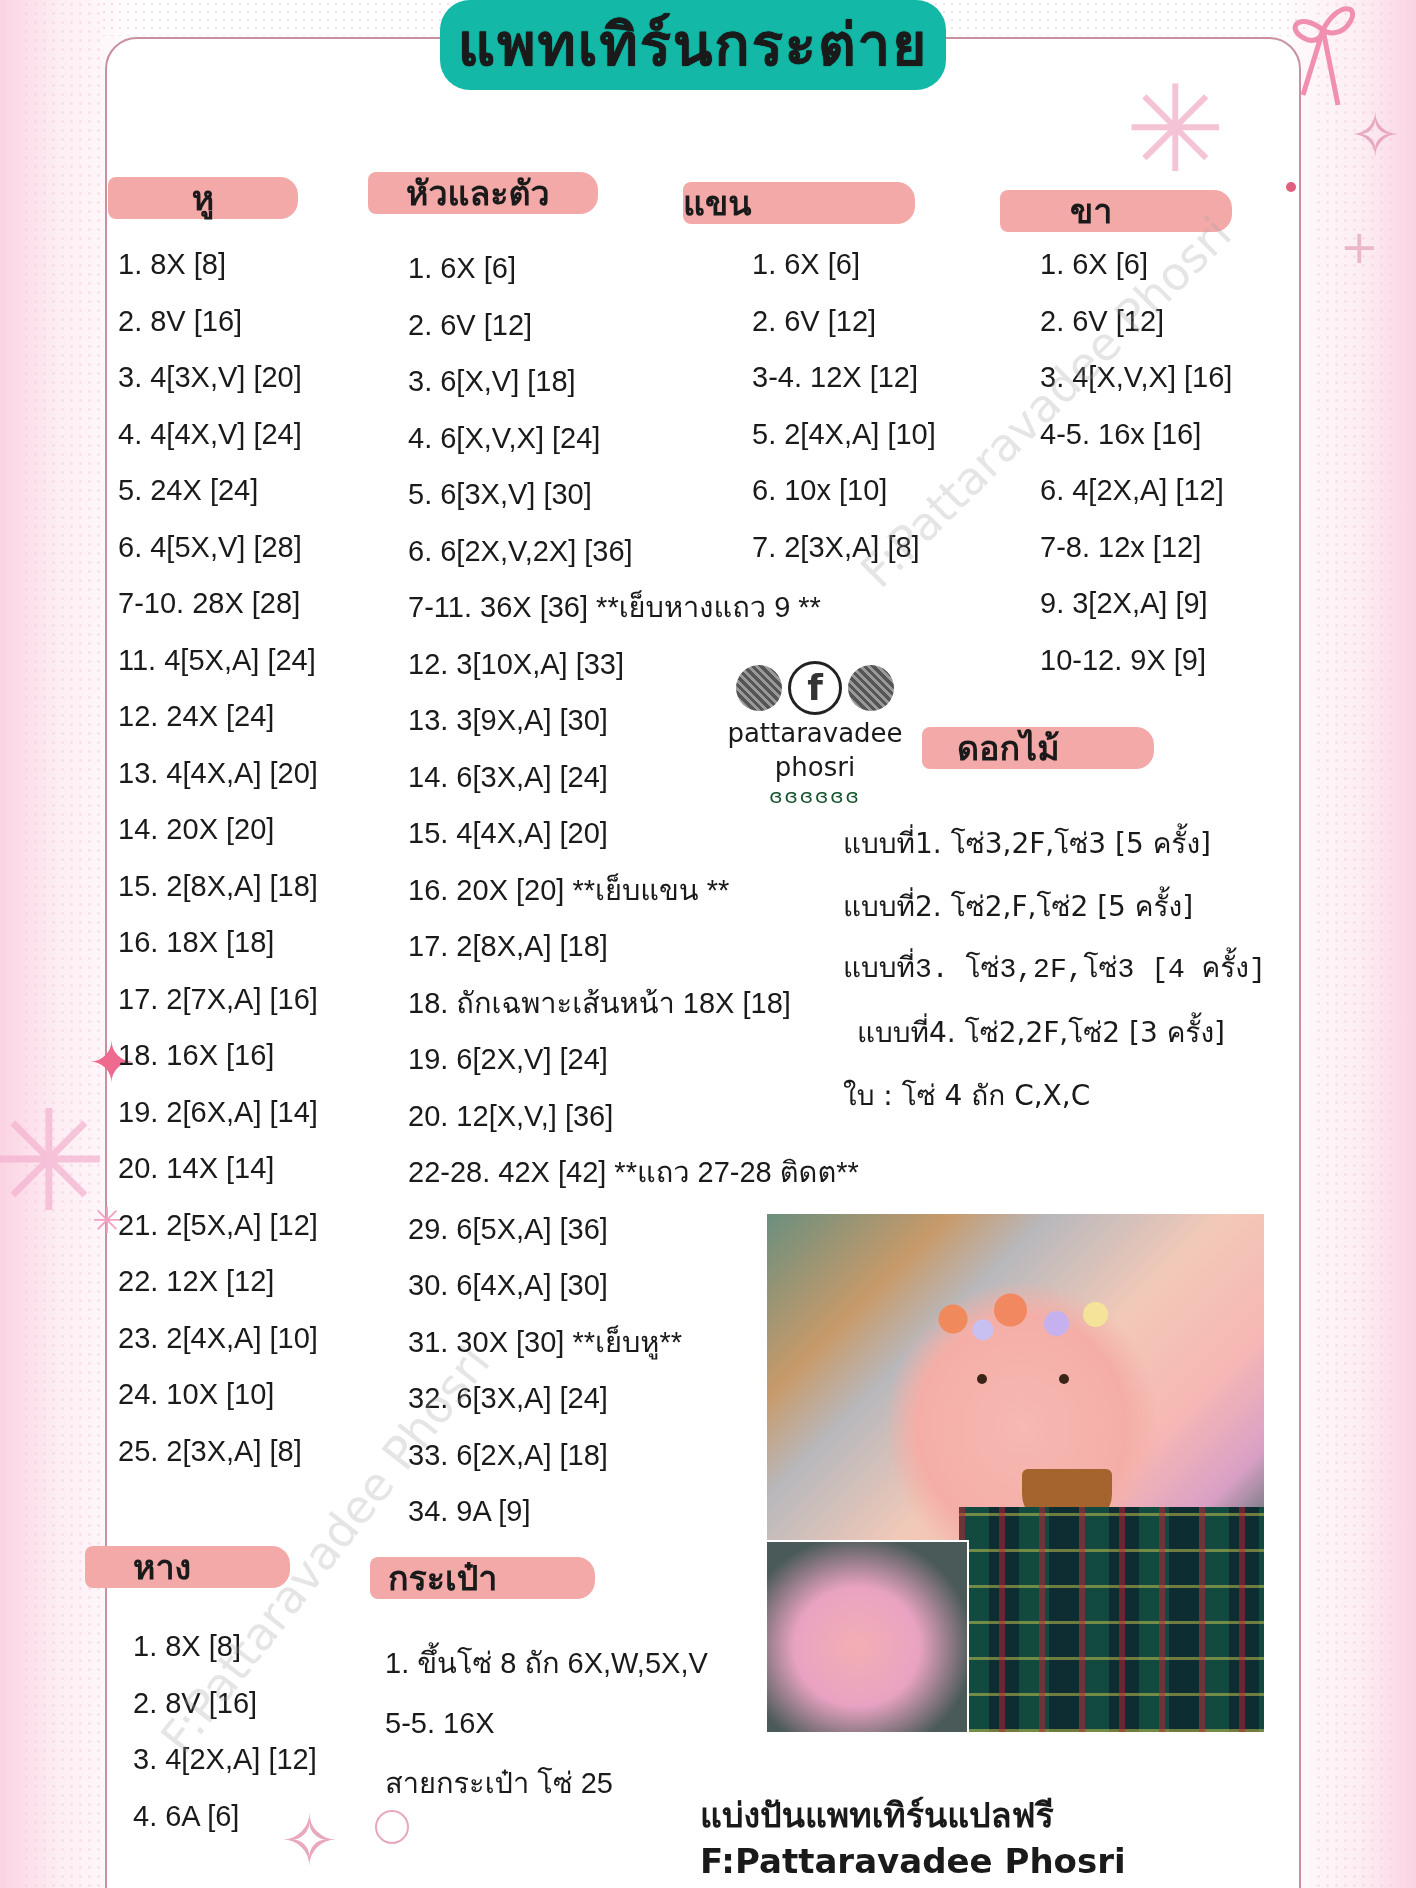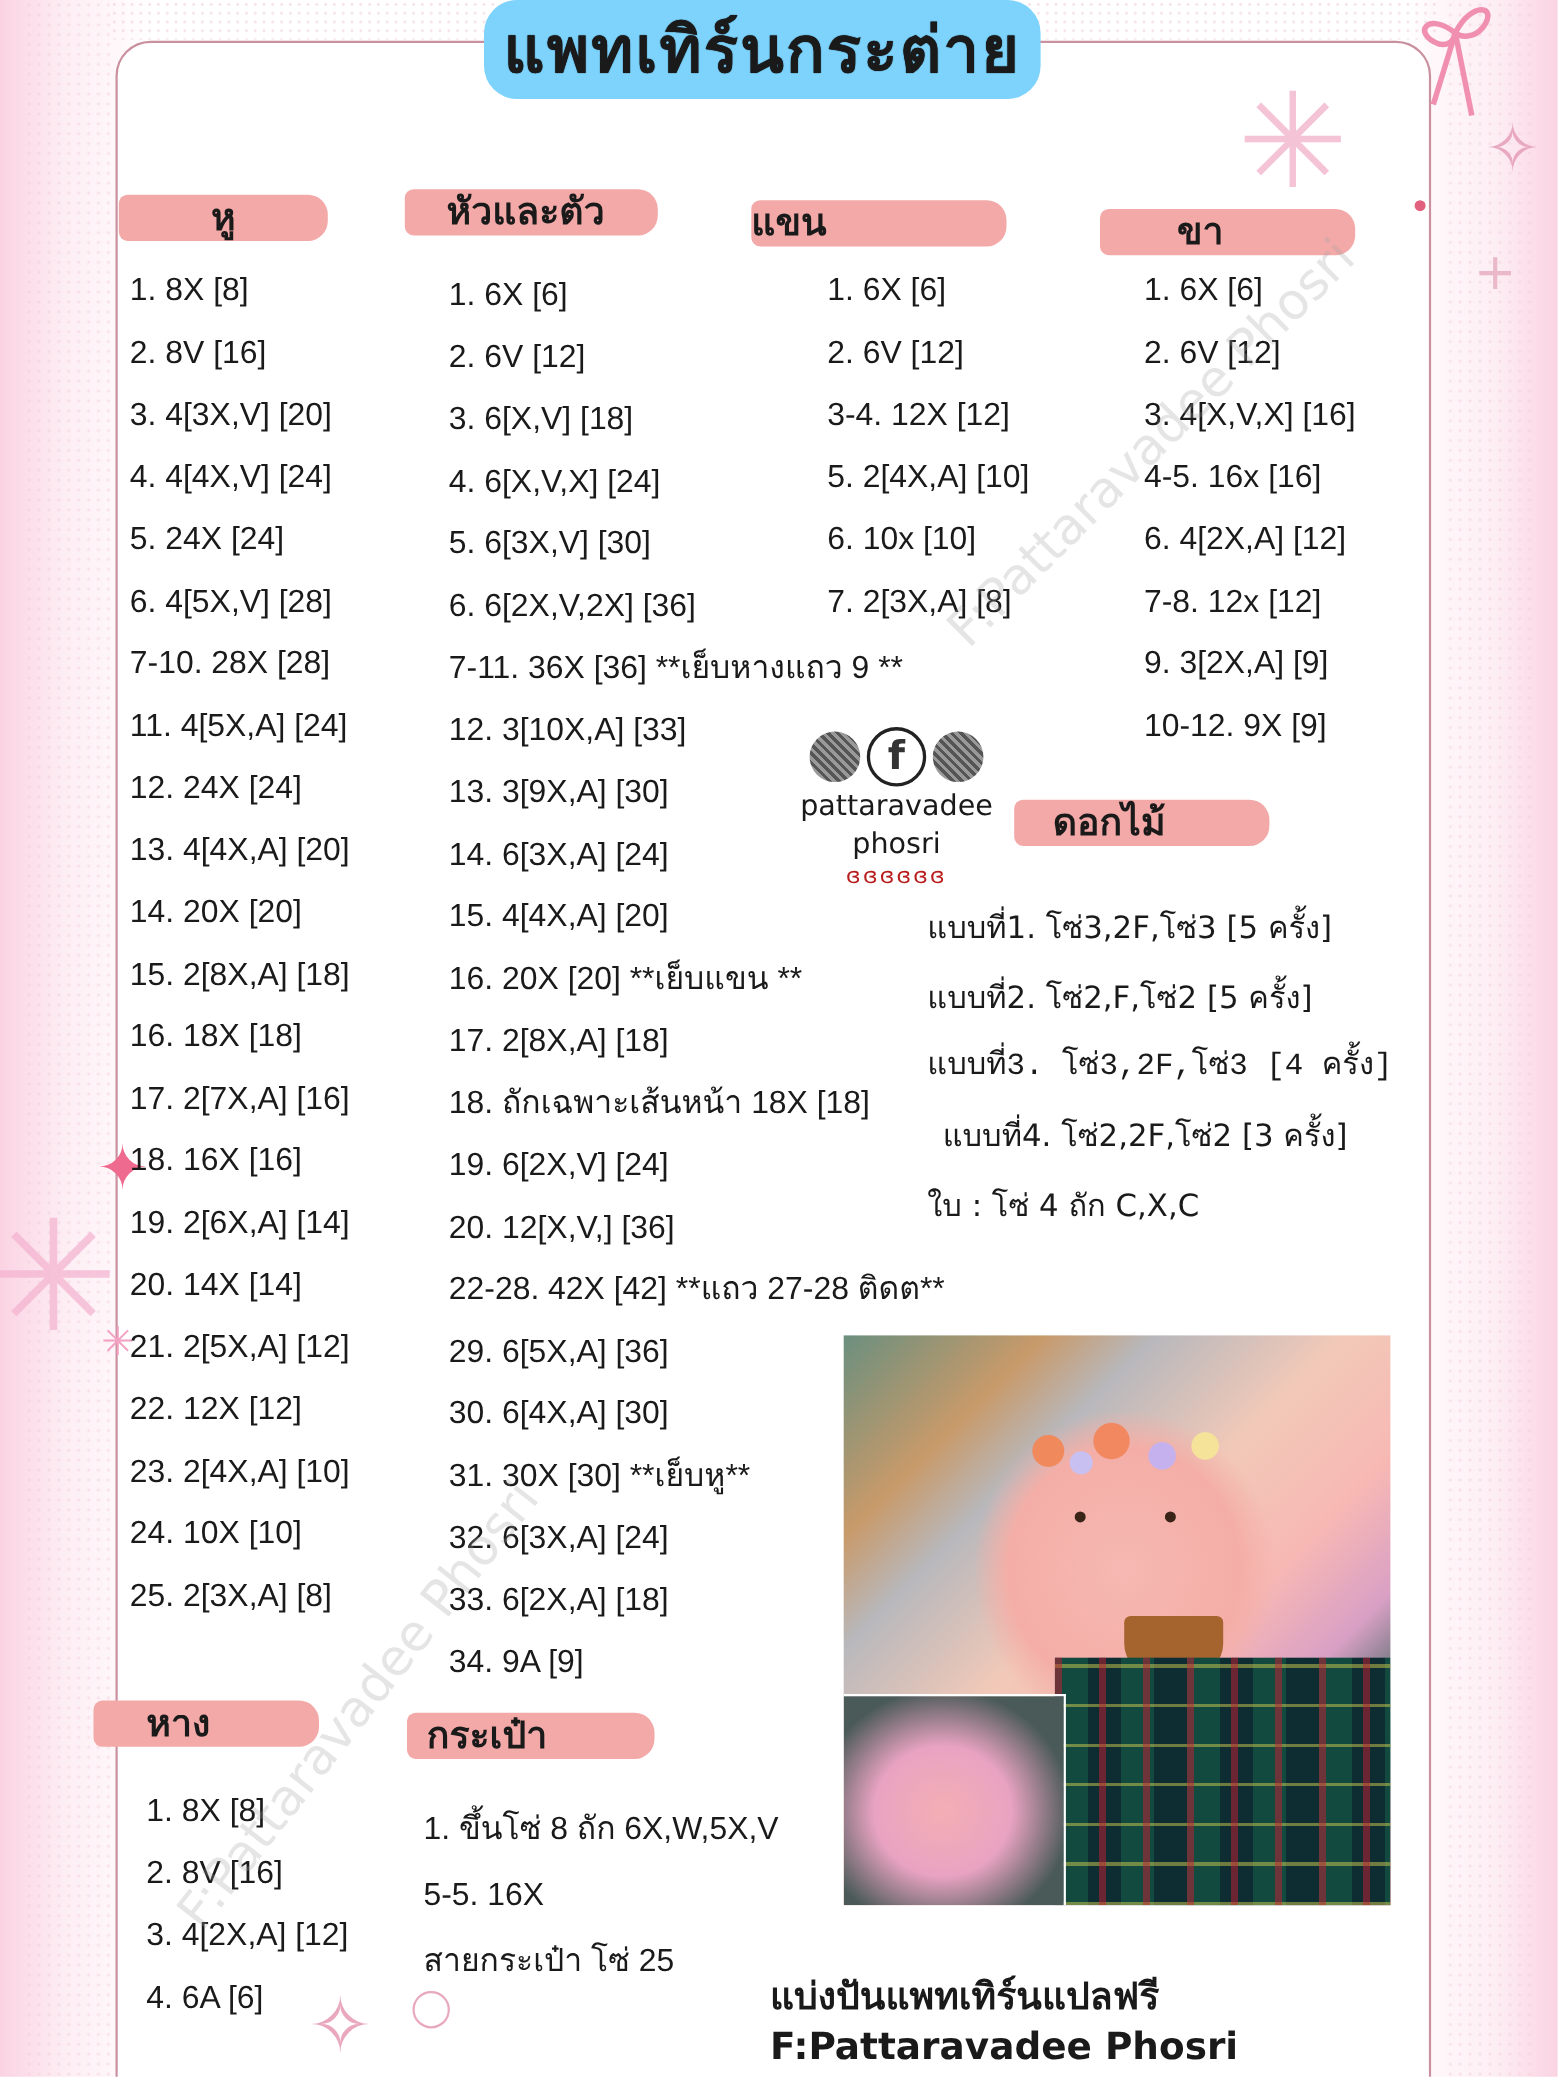--- a/index.html
+++ b/index.html
@@ -23,21 +23,21 @@
   .card {
     position: absolute; left: 105px; top: 37px; width: 1192px; height: 1900px;
     background: #fff; border: 2px solid #c9909f; border-radius: 32px;
   }
   .title-wrap {
     position: absolute; left: 0; right: 0; top: 0; text-align: center; z-index: 5;
   }
   .title {
     display: inline-block; font-family: "DejaVu Sans", sans-serif; font-weight: bold;
     font-size: 58px; line-height: 90px; padding: 0 18px; margin-left: -30px;
-    background: #7dd3fc; border-radius: 30px; letter-spacing: 2px;
+    background: #14b8a6; border-radius: 30px; letter-spacing: 2px;
     text-shadow: 0 0 1px #000;
   }
   .hdr {
     position: absolute; height: 42px; background: #f3a9a8; border-radius: 8px 18px 18px 8px;
     font-family: "DejaVu Sans", sans-serif; font-weight: bold; font-size: 34px; line-height: 42px;
     padding-left: 0; box-sizing: border-box;
   }
   .col { position: absolute; font-family: "Liberation Sans", sans-serif; font-size: 29px; }
   .col .row { height: 56.5px; line-height: 56.5px; white-space: nowrap; }
   .photo {
@@ -71,21 +71,21 @@
     position: absolute; left: 0; bottom: 0; width: 200px; height: 190px;
     background: radial-gradient(ellipse at 45% 55%, #f3aeb4 0%, #e9a3c2 40%, #4a5a58 75%);
     border-top: 2px solid #fff; border-right: 2px solid #fff;
   }
   .photo .eye { position: absolute; width: 10px; height: 10px; background: #3a2418; border-radius: 50%; }
   .logo { position: absolute; left: 695px; top: 660px; width: 240px; text-align: center; }
   .logo .icons { display: flex; justify-content: center; align-items: center; gap: 6px; height: 56px; }
   .logo .ball { width: 46px; height: 46px; border-radius: 50%; background: repeating-linear-gradient(45deg,#555 0 3px,#999 3px 6px); }
   .logo .fb { width: 48px; height: 48px; border: 3px solid #222; border-radius: 50%; font-family: "DejaVu Sans", sans-serif; font-weight: bold; font-size: 36px; line-height: 48px; color: #333; }
   .logo .name { font-family: "DejaVu Sans", sans-serif; font-size: 26px; line-height: 34px; }
-  .logo .vine { font-size: 20px; letter-spacing: 2px; color: #b91c1c; }
+  .logo .vine { font-size: 20px; letter-spacing: 2px; color: #14532d; }
   .footer { position: absolute; left: 700px; top: 1792px; width: 480px; text-align: left; font-family: "DejaVu Sans", sans-serif; font-weight: bold; font-size: 34px; line-height: 46px; }
   .watermark { position: absolute; font-family: "DejaVu Sans", sans-serif; font-size: 46px; color: rgba(160,160,160,.28); white-space: nowrap; transform-origin: left top; pointer-events: none; }
   .deco { position: absolute; color: #f0a8c0; font-family: "DejaVu Sans", sans-serif; }
   .bow { position: absolute; right: 48px; top: 0; width: 90px; height: 110px; }
 </style>
 </head>
 <body>
 
 <div class="lace-left"></div>
 <div class="lace-right"></div>

